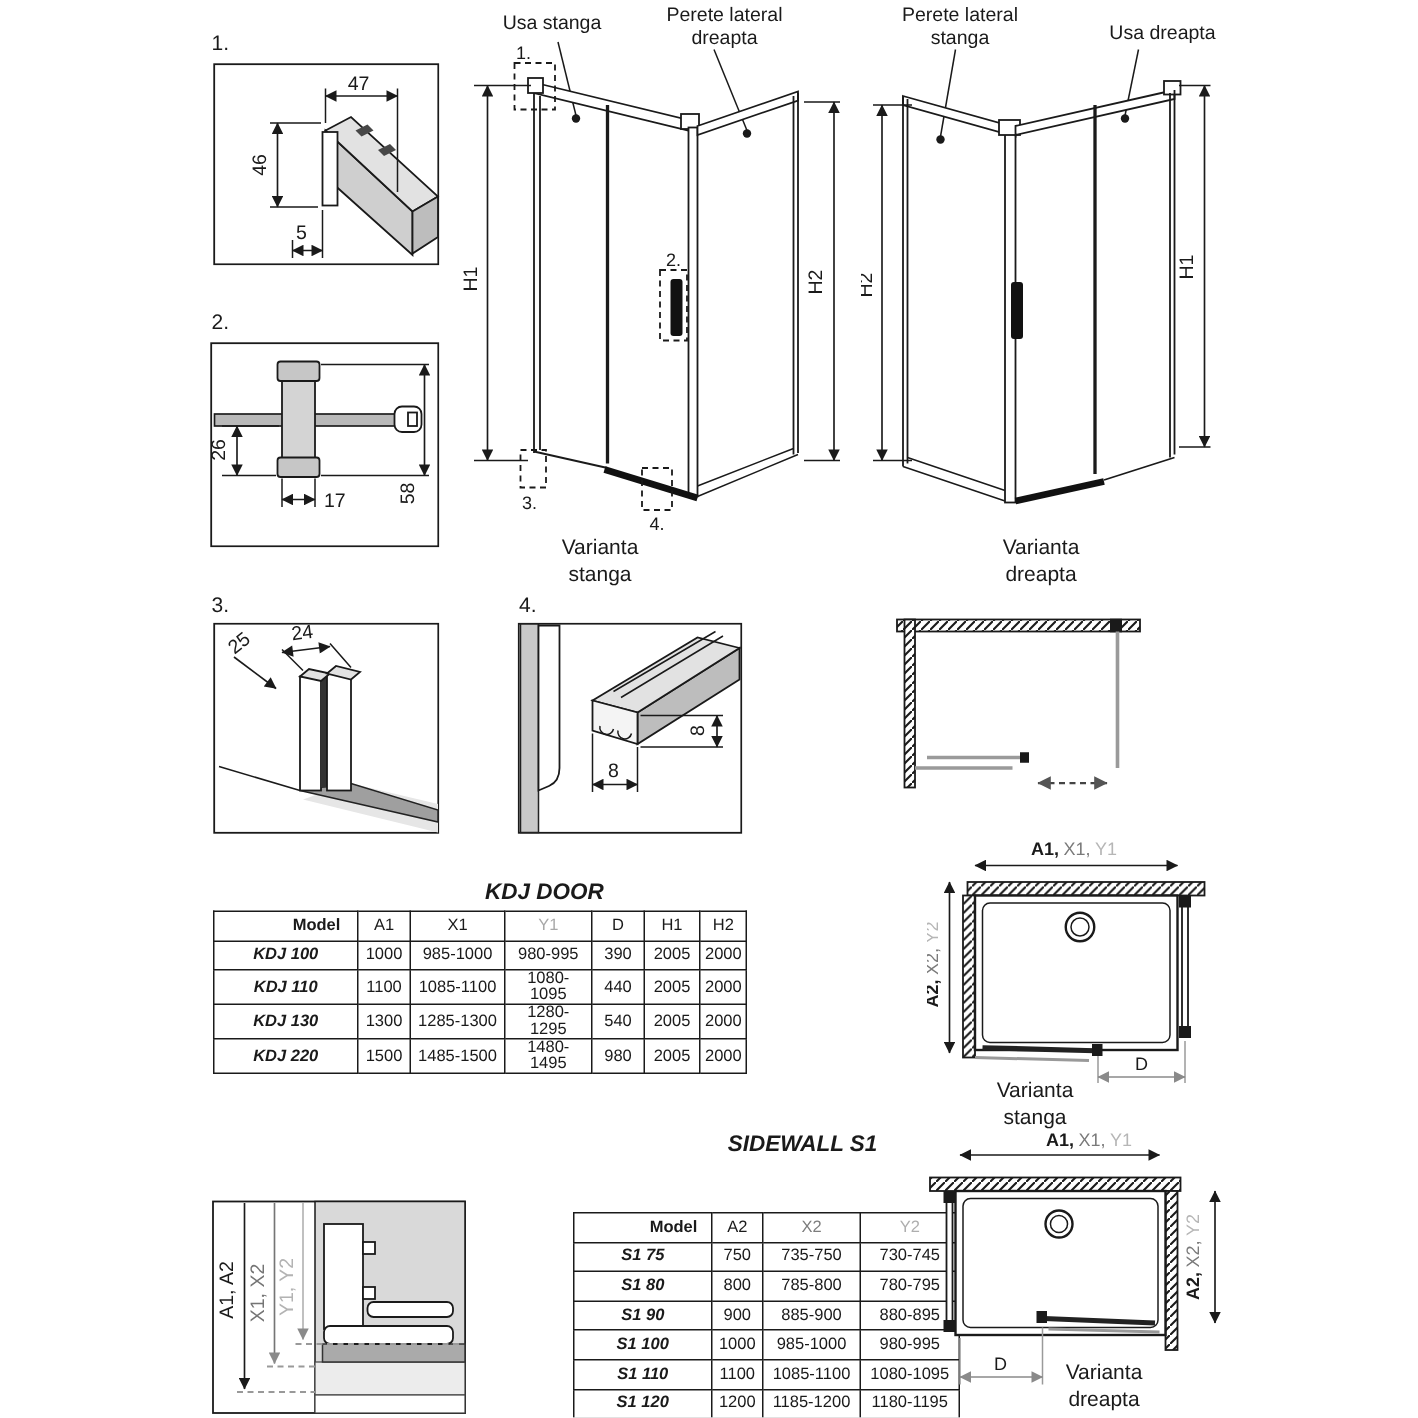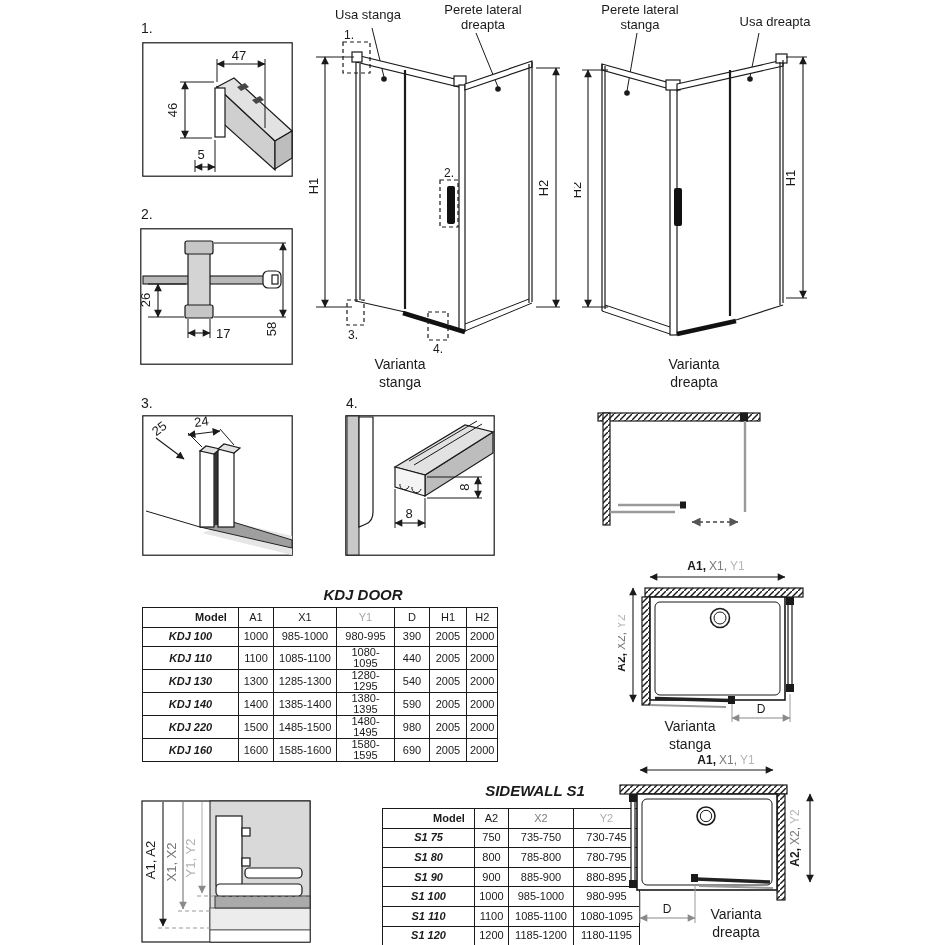--- a/index.html
+++ b/index.html
@@ -313,50 +313,32 @@
         <tr>
           <td class="c0">KDJ 130</td>
           <td class="c1">1300</td>
           <td class="c2">1285-1300</td>
           <td class="c3">1280-1295</td>
           <td class="c4">540</td>
           <td class="c5">2005</td>
           <td class="c6">2000</td>
         </tr>
         <tr>
-          <td class="c0">KDJ 140</td>
-          <td class="c1">1400</td>
-          <td class="c2">1385-1400</td>
-          <td class="c3">1380-1395</td>
-          <td class="c4">590</td>
-          <td class="c5">2005</td>
-          <td class="c6">2000</td>
-        </tr>
-        <tr>
           <td class="c0">KDJ 220</td>
           <td class="c1">1500</td>
           <td class="c2">1485-1500</td>
           <td class="c3">1480-1495</td>
           <td class="c4">980</td>
           <td class="c5">2005</td>
           <td class="c6">2000</td>
         </tr>
-        <tr>
-          <td class="c0">KDJ 160</td>
-          <td class="c1">1600</td>
-          <td class="c2">1585-1600</td>
-          <td class="c3">1580-1595</td>
-          <td class="c4">690</td>
-          <td class="c5">2005</td>
-          <td class="c6">2000</td>
-        </tr>
       </tbody>
     </table>
 
-  <div class="abs fig-title" style="left:440px;top:782px;width:190px;">SIDEWALL S1</div>
+  <div class="abs fig-title" style="left:440px;top:754px;width:190px;">SIDEWALL S1</div>
   <table id="sw-table" class="abs dim-table" style="left:382px;top:808px;">
       <thead>
         <tr>
           <th class="c0">Model</th>
           <th class="c1">A2</th>
           <th class="c2">X2</th>
           <th class="c3">Y2</th>
         </tr>
       </thead>
       <tbody>

